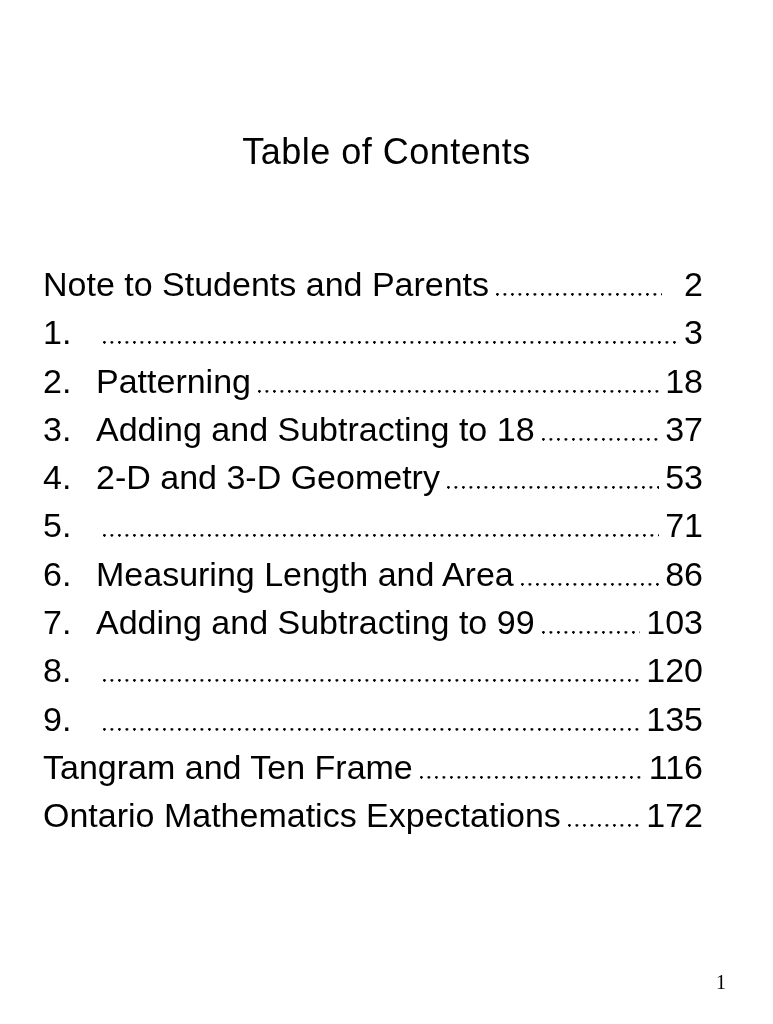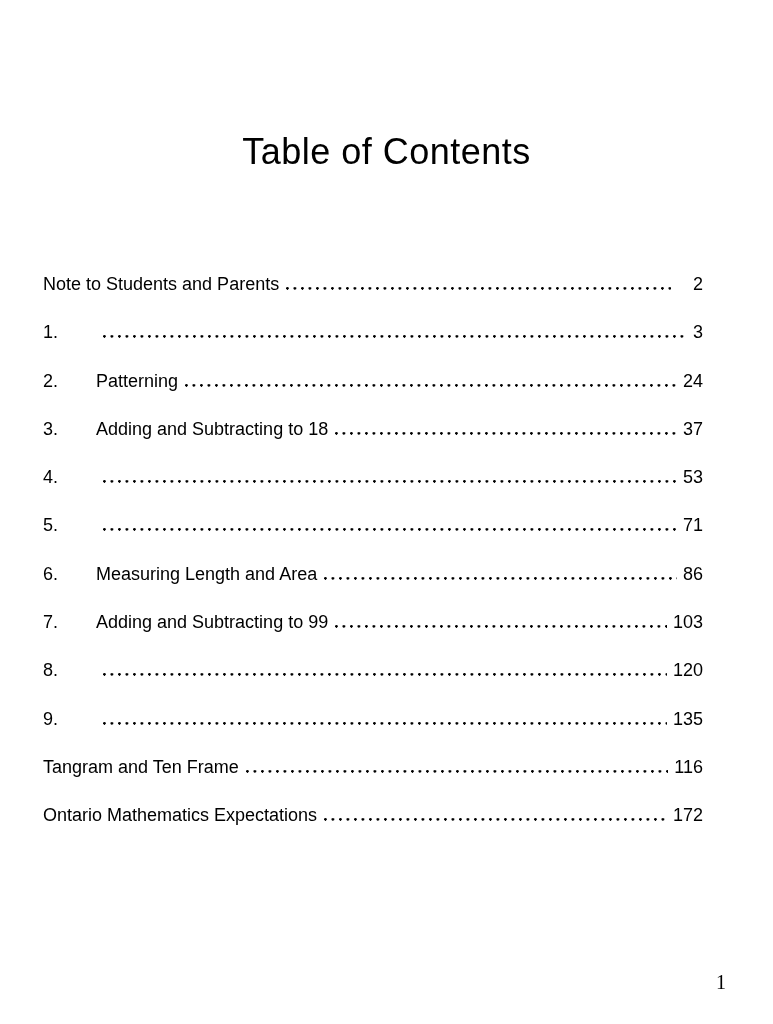--- a/index.html
+++ b/index.html
@@ -32,21 +32,21 @@
     color: #000000;
   }
   .toc {
     margin: 87px 0 0 43px;
     width: 660px;
   }
   .toc-row {
     display: flex;
     align-items: baseline;
     white-space: nowrap;
-    font-size: 18px;
+    font-size: 34px;
     line-height: 48.3px;
   }
   .toc-num {
     flex: 0 0 53px;
     width: 53px;
   }
   .toc-title {
     flex: 0 0 auto;
   }
   .toc-leader {
@@ -89,30 +89,31 @@
       </div>
       <div class="toc-row">
         <span class="toc-num">1.</span>
         <div class="toc-leader"></div>
         <span class="toc-page">3</span>
       </div>
       <div class="toc-row">
         <span class="toc-num">2.</span>
         <span class="toc-title">Patterning</span>
         <div class="toc-leader"></div>
-        <span class="toc-page">24</span>
+        <span class="toc-page">18</span>
       </div>
       <div class="toc-row">
         <span class="toc-num">3.</span>
         <span class="toc-title">Adding and Subtracting to 18</span>
         <div class="toc-leader"></div>
         <span class="toc-page">37</span>
       </div>
       <div class="toc-row">
         <span class="toc-num">4.</span>
+        <span class="toc-title">2-D and 3-D Geometry</span>
         <div class="toc-leader"></div>
         <span class="toc-page">53</span>
       </div>
       <div class="toc-row">
         <span class="toc-num">5.</span>
         <div class="toc-leader"></div>
         <span class="toc-page">71</span>
       </div>
       <div class="toc-row">
         <span class="toc-num">6.</span>

